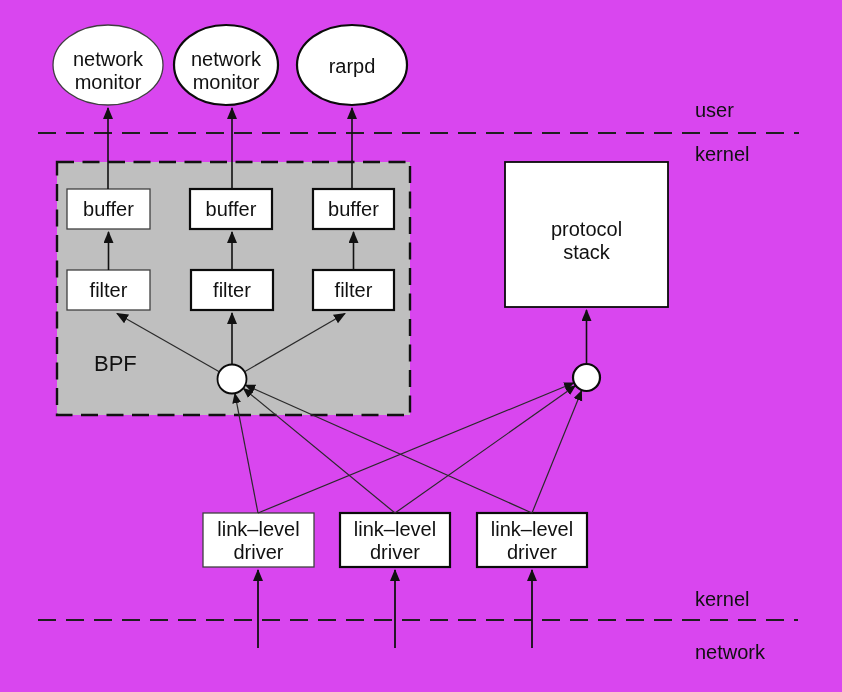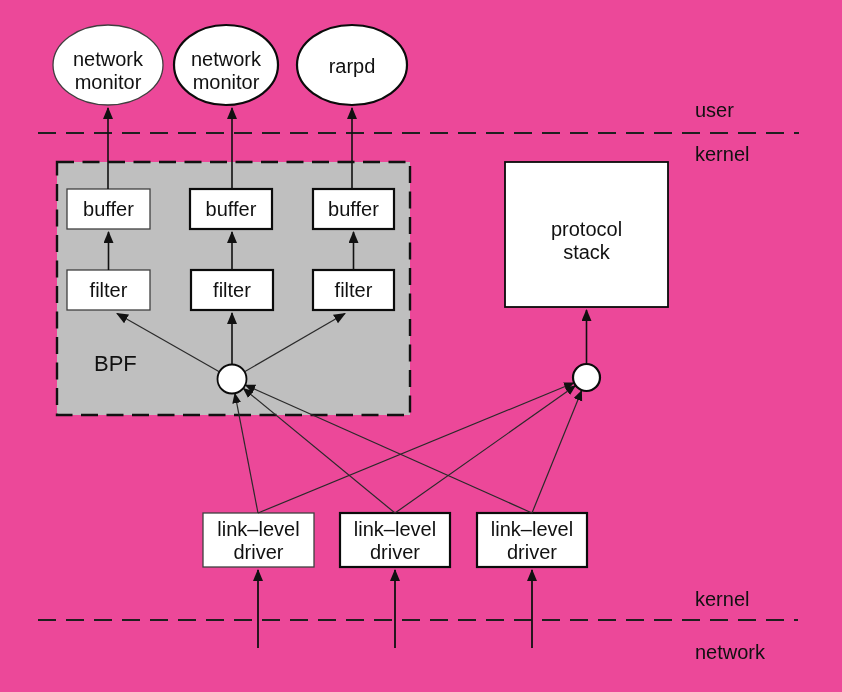--- a/index.html
+++ b/index.html
@@ -4,21 +4,21 @@
 <style>
   html, body {
     margin: 0;
     padding: 0;
     background: #ffffff;
   }
   .stage {
     position: relative;
     width: 842px;
     height: 692px;
-    background: #ec4899;
+    background: #d946ef;
     overflow: hidden;
   }
   svg {
     display: block;
   }
   text {
     font-family: "Liberation Sans", "DejaVu Sans", sans-serif;
     fill: #111111;
     font-size: 20px;
   }

